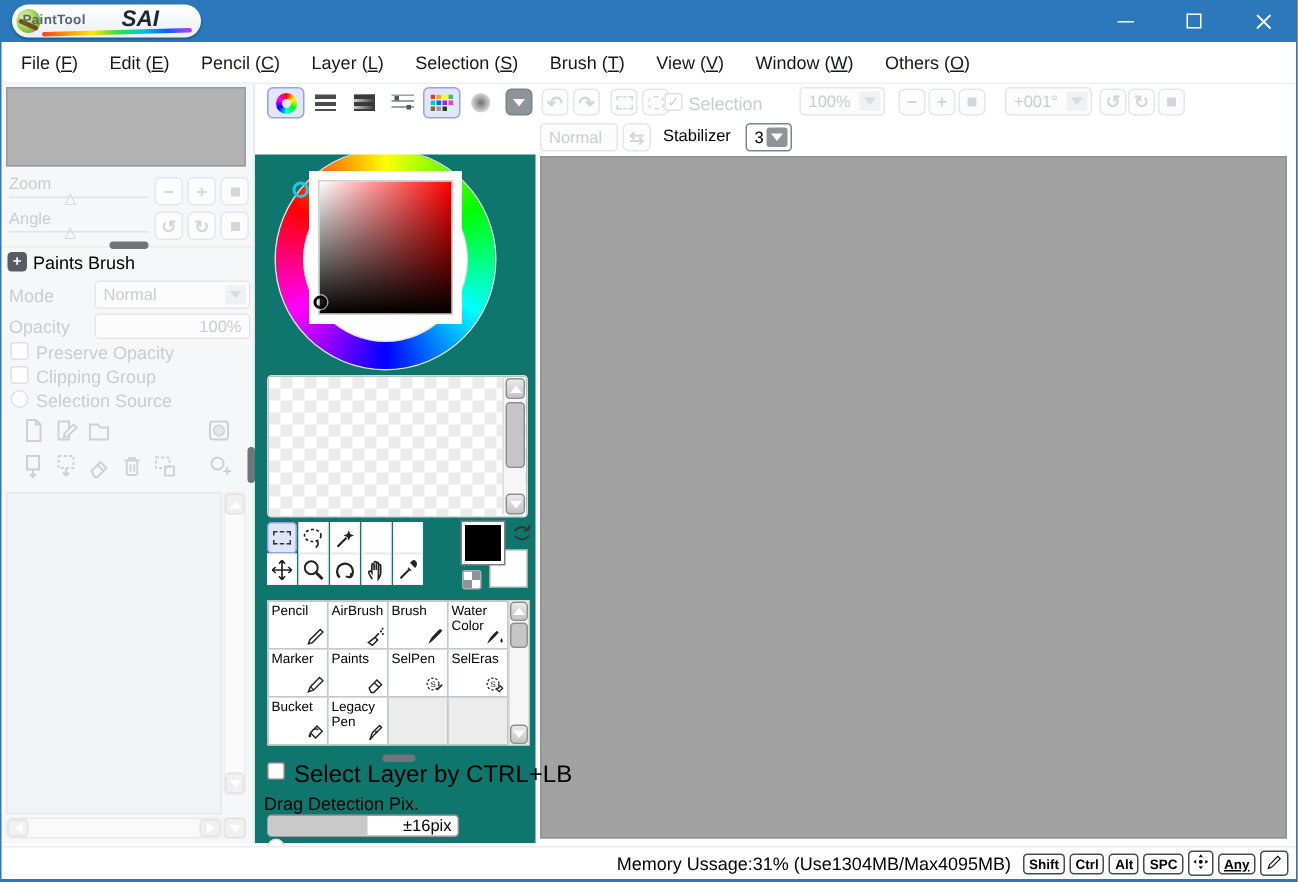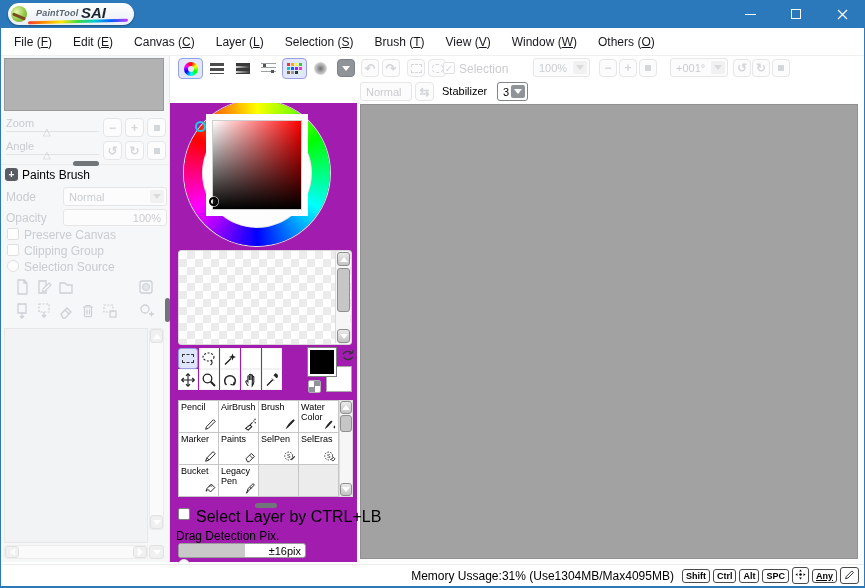--- a/index.html
+++ b/index.html
@@ -6,21 +6,21 @@
   *{box-sizing:border-box;}
   .win{position:relative;width:865px;height:588px;background:#fff;font-family:"Liberation Sans",sans-serif;overflow:hidden;}
   .abs{position:absolute;}
   
   .edge{position:absolute;background:#2b79ba;z-index:40;}
   
   .titlebar{position:absolute;left:0;top:0;right:0;height:28px;background:#2b79ba;z-index:30;}
   .logo{position:absolute;left:8px;top:3px;width:126px;height:22px;background:linear-gradient(#ffffff,#e9eff5);border-radius:11px;box-shadow:0 1px 2px rgba(0,0,0,.35);}
   .logo-ic{position:absolute;left:3px;top:3px;width:16px;height:16px;border-radius:50%;background:radial-gradient(circle at 35% 35%,#e6f7b0,#8cc63f 60%,#5a8f23);}
   .logo-ic:after{content:"";position:absolute;left:1px;top:9px;width:14px;height:3px;background:#7a4a21;transform:rotate(24deg);border-radius:2px;}
-  .logo-product{position:absolute;left:28px;top:5px;font-size:9px;font-style:italic;font-weight:bold;color:#5a6570;letter-spacing:.2px;}
+  .logo-product{position:absolute;left:7px;top:5px;font-size:9px;font-weight:bold;color:#5a6570;letter-spacing:.2px;}
   .logo-name{position:absolute;left:73px;top:1px;font-size:15px;font-style:italic;font-weight:bold;color:#1c2733;}
   .logo-rainbow{position:absolute;left:20px;bottom:2px;width:100px;height:3px;border-radius:2px;transform:rotate(-1.6deg);background:linear-gradient(90deg,#ff3b30,#ff9500,#ffe600,#3ddc3d,#00c8d7,#0a5cff,#c13bff);}
   .win-btn{position:absolute;top:0;width:46px;height:28px;display:flex;align-items:center;justify-content:center;}
   
   .menubar{position:absolute;left:1px;right:1px;top:28px;height:28px;background:#fff;border-bottom:1px solid #f0f0f0;display:flex;align-items:center;padding-left:13px;gap:21px;font-size:12px;color:#17171f;z-index:20;}
   .menu-item{white-space:nowrap;}
   
   .gbtn{position:absolute;border:1px solid #e4e6e8;border-radius:4px;background:#fcfcfd;color:#d4d7da;display:flex;align-items:center;justify-content:center;font-size:12px;font-weight:bold;}
   .dd{position:absolute;border:1px solid #e6e6e6;border-radius:3px;background:#fcfcfd;color:#c9ccd0;font-size:11px;display:flex;align-items:center;padding:0 5px;}
   .dd-arrow{position:absolute;right:2px;top:2px;bottom:2px;width:14px;background:#f1f1f2;border-radius:2px;display:flex;align-items:center;justify-content:center;color:#d9dbdd;}
@@ -39,21 +39,21 @@
   .slider-line{position:absolute;height:1px;background:#e3e3e3;}
   .tri-marker{position:absolute;font-size:10px;color:#cfd2d5;}
   .divline{position:absolute;left:0;right:0;height:1px;background:#ececec;}
   .pill{position:absolute;background:#70757a;border-radius:3px;}
   
   .topbar{position:absolute;left:170px;top:56px;right:1px;height:47px;background:#fff;z-index:6;}
   .cbtn{position:absolute;width:25px;height:21px;border:1px solid transparent;border-radius:4px;display:flex;align-items:center;justify-content:center;}
   .cbtn.active{background:#e2e6fb;border-color:#97a0e2;}
   .darkbtn{position:absolute;width:18px;height:18px;border:1px solid #7e8287;border-radius:4px;background:#8f9499;display:flex;align-items:center;justify-content:center;color:#fff;}
   
-  .center-panel{position:absolute;left:170px;top:56px;width:187px;height:506px;background:#a21caf;z-index:5;}
+  .center-panel{position:absolute;left:170px;top:56px;width:187px;height:506px;background:#0f766e;z-index:5;}
   .wheel{position:absolute;left:14px;top:44px;width:146px;height:146px;border-radius:50%;background:conic-gradient(from -60deg, #ff0000,#ffff00,#00ff00,#00ffff,#0000ff,#ff00ff,#ff0000);box-shadow:0 0 0 1px #e2e2e2;}
   .wheel-hole{position:absolute;left:19px;top:19px;width:108px;height:108px;border-radius:50%;background:#fdfdfd;box-shadow:0 0 0 1px #e4e4e4;}
   .sv-back{position:absolute;left:36px;top:58px;width:102px;height:102px;background:#fdfdfd;}
   .sv-square{position:absolute;left:42px;top:64px;width:90px;height:90px;border:1px solid #cfcfcf;background:linear-gradient(to bottom,rgba(0,0,0,0),#000),linear-gradient(to right,#fff,#ff0000);}
   .hue-cursor{position:absolute;left:25px;top:65px;width:11px;height:11px;border:2.5px solid #1fc9e7;border-radius:50%;}
   .sv-cursor{position:absolute;left:39px;top:141px;width:9px;height:9px;border:2px solid #000;border-radius:50%;box-shadow:0 0 0 1px rgba(255,255,255,.6);}
   .swatches{position:absolute;left:8px;top:194px;width:174px;height:95px;border:1px solid #d8d8d8;border-radius:3px;background:conic-gradient(#ebebeb 25%,#fff 0 50%,#ebebeb 0 75%,#fff 0);background-size:16px 16px;}
   .toolcell{position:absolute;width:20px;height:21px;border:1px solid #f2f2f2;background:#fff;display:flex;align-items:center;justify-content:center;}
   .toolcell.active{background:#dfe5fa;border:1px solid #97a0e2;border-radius:3px;}
   .brush-grid{position:absolute;left:8px;top:344px;width:161px;height:97px;border-left:1px solid #c6c6c6;border-top:1px solid #c6c6c6;display:grid;grid-template-columns:repeat(4,40px);grid-auto-rows:32px;}
@@ -101,21 +101,21 @@
     <div class="win-btn" style="right:0;">
       <svg width="11" height="11" viewBox="0 0 11 11">
           <path d="M1 1 L10 10 M10 1 L1 10" stroke="#fff" stroke-width="1.2"></path>
         </svg>
     </div>
   </div>
 
   <div class="menubar">
     <span class="menu-item"><span>File (</span><u>F</u><span>)</span></span>
     <span class="menu-item"><span>Edit (</span><u>E</u><span>)</span></span>
-    <span class="menu-item"><span>Canvas (</span><u>C</u><span>)</span></span>
+    <span class="menu-item"><span>Pencil (</span><u>C</u><span>)</span></span>
     <span class="menu-item"><span>Layer (</span><u>L</u><span>)</span></span>
     <span class="menu-item"><span>Selection (</span><u>S</u><span>)</span></span>
     <span class="menu-item"><span>Brush (</span><u>T</u><span>)</span></span>
     <span class="menu-item"><span>View (</span><u>V</u><span>)</span></span>
     <span class="menu-item"><span>Window (</span><u>W</u><span>)</span></span>
     <span class="menu-item"><span>Others (</span><u>O</u><span>)</span></span>
   </div>
 
   <div class="topbar">
 
@@ -263,21 +263,21 @@
       <span class="dd-arrow">
           <span class="t-down"></span>
         </span>
     </div>
     <span class="lbl-d" style="left:5px;top:155px;font-size:12px;">Opacity</span>
     <div class="dd" style="left:62px;top:153px;width:104px;height:17px;justify-content:flex-end;">
       <span>100%</span>
     </div>
 
     <div class="cbx" style="left:6px;top:172px;"></div>
-    <span class="lbl-d" style="left:23px;top:172px;font-size:12px;">Preserve Canvas</span>
+    <span class="lbl-d" style="left:23px;top:172px;font-size:12px;">Preserve Opacity</span>
     <div class="cbx" style="left:6px;top:188px;"></div>
     <span class="lbl-d" style="left:23px;top:188px;font-size:12px;">Clipping Group</span>
     <div class="cbx" style="left:6px;top:204px;border-radius:50%;"></div>
     <span class="lbl-d" style="left:23px;top:204px;font-size:12px;">Selection Source</span>
 
     <div class="abs" style="left:12px;top:222px;"><svg width="18" height="18" viewBox="0 0 18 18">
           <path d="M5 2 h6 l3 3 v11 H5 z M11 2 v3 h3" fill="none" stroke="#ccd1d6" stroke-width="1.3"></path>
         </svg></div>
     <div class="abs" style="left:34px;top:222px;"><svg width="18" height="18" viewBox="0 0 18 18">
           <path d="M4 3 h7 v12 H4 z" fill="none" stroke="#ccd1d6" stroke-width="1.3"></path>

